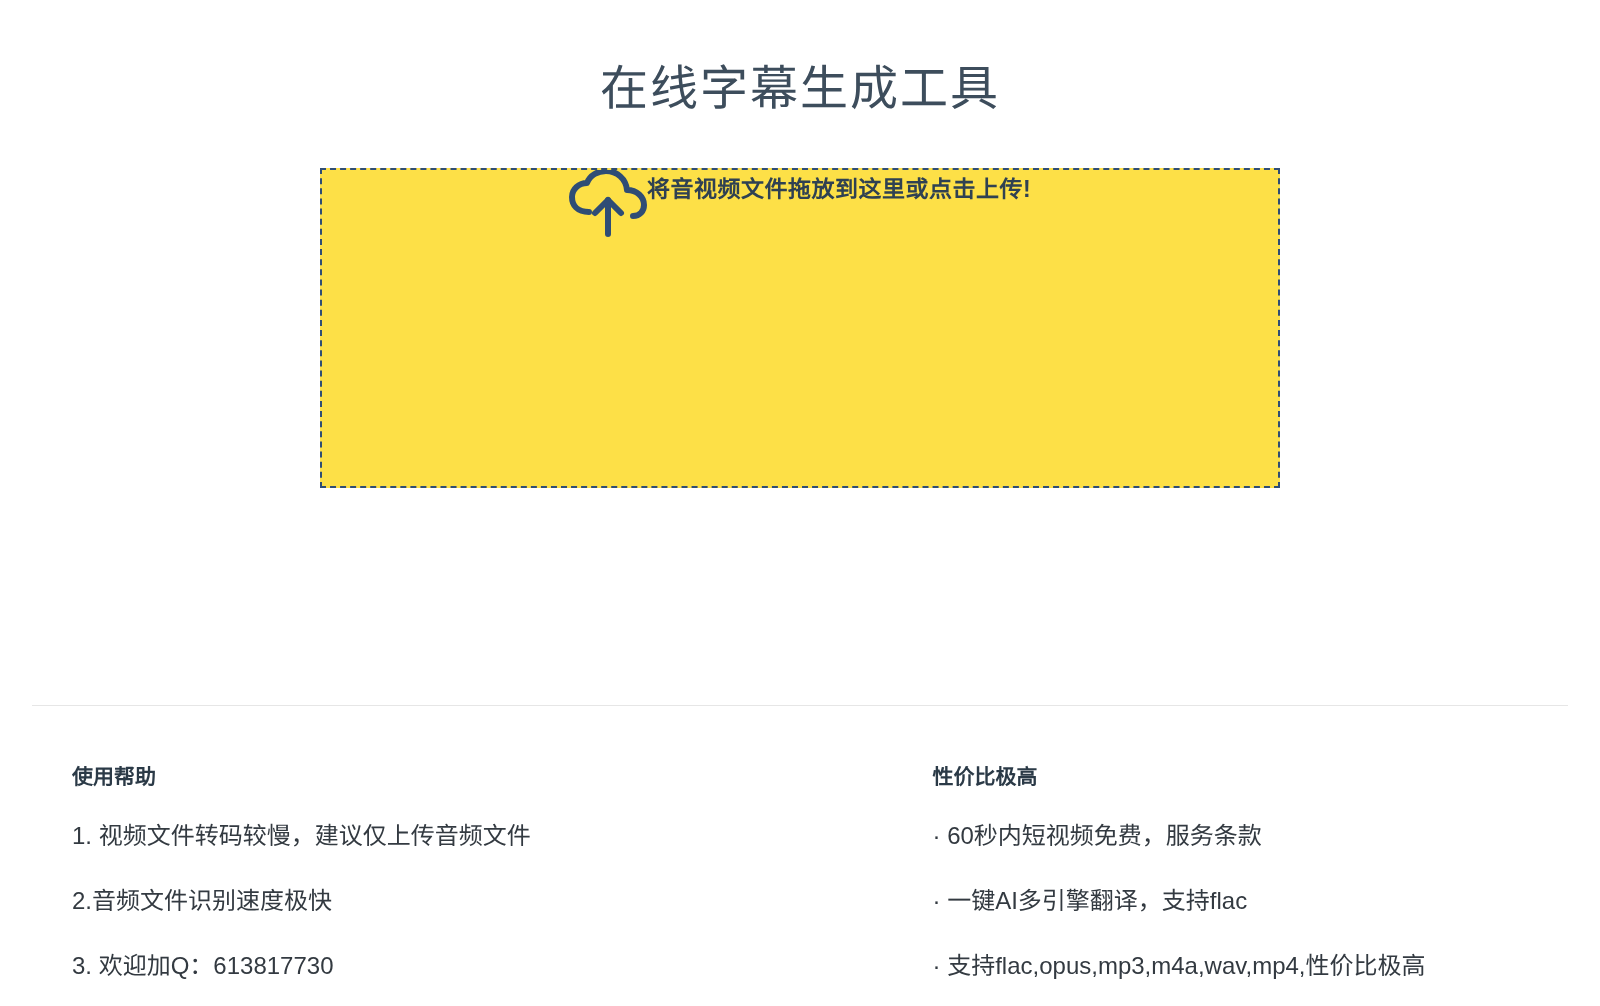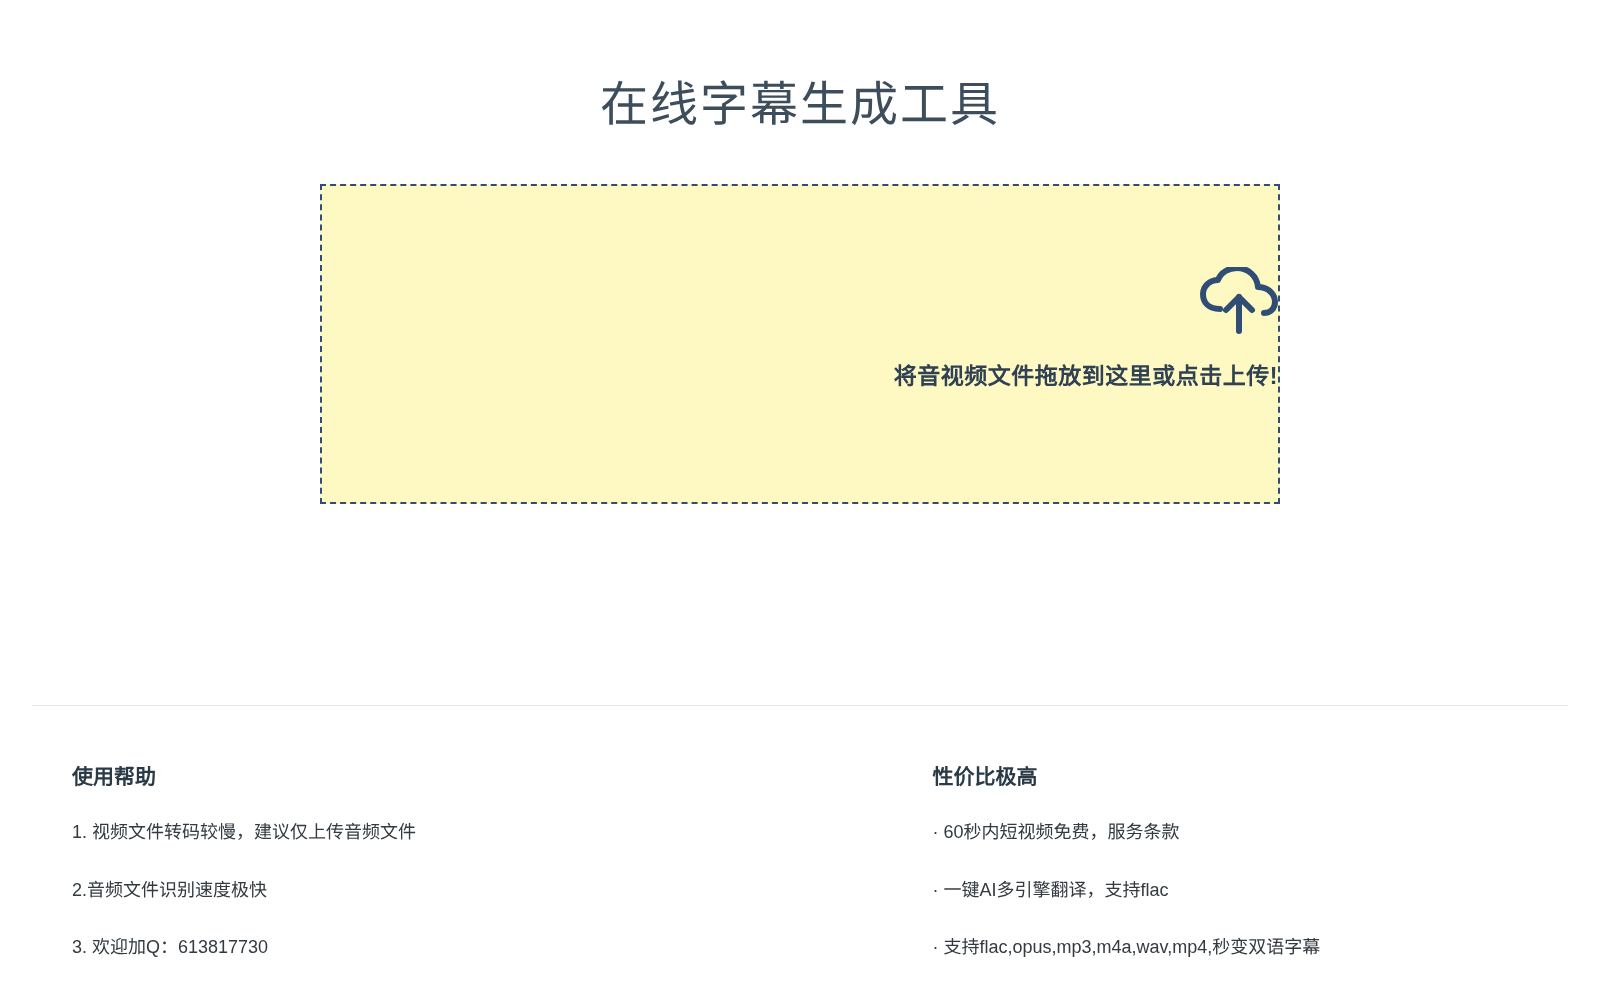--- a/index.html
+++ b/index.html
@@ -22,40 +22,39 @@
   }
 
   
   .title {
     text-align: center;
     font-size: 48px;
     font-weight: 400;
     color: #3d4d5c;
     letter-spacing: 2px;
     margin: 0;
-    padding-top: 74px;
+    padding-top: 58px;
     line-height: 1.3;
   }
 
   
   .upload-wrap {
     width: 960px;
     margin: 0 auto;
     padding-top: 48px;
   }
 
   .dropzone {
     border: 2px dashed #2f4d75;
     height: 320px;
     display: flex;
-    flex-direction: column;
-    align-items: flex-end;
+    align-items: flex-start;
     justify-content: center;
     cursor: pointer;
-    background: #fef9c3;
+    background: #fde047;
   }
 
   .cloud-icon {
     width: 78px;
     height: 68px;
     display: block;
     margin-bottom: 22px;
   }
 
   .drop-main {
@@ -110,21 +109,21 @@
     width: 680px;
     padding-left: 9px;
   }
   .col-title {
     font-size: 21px;
     font-weight: bold;
     color: #2b3a47;
     margin: 0 0 32px 0;
   }
   .col-item {
-    font-size: 18px;
+    font-size: 24px;
     color: #333a41;
     margin-bottom: 36px;
     line-height: 1.2;
   }
 </style>
 </head>
 <body>
 
 <div class="page">
 
@@ -150,17 +149,17 @@
     <div class="col-left">
       <div class="col-title">使用帮助</div>
       <div class="col-item">1. 视频文件转码较慢，建议仅上传音频文件</div>
       <div class="col-item">2.音频文件识别速度极快</div>
       <div class="col-item">3. 欢迎加Q：613817730</div>
     </div>
     <div class="col-right">
       <div class="col-title">性价比极高</div>
       <div class="col-item">· 60秒内短视频免费，服务条款</div>
       <div class="col-item">· 一键AI多引擎翻译，支持flac</div>
-      <div class="col-item">· 支持flac,opus,mp3,m4a,wav,mp4,秒变双语字幕</div>
+      <div class="col-item">· 支持flac,opus,mp3,m4a,wav,mp4,性价比极高</div>
     </div>
   </div>
 
 </div>
 
 </body></html>

